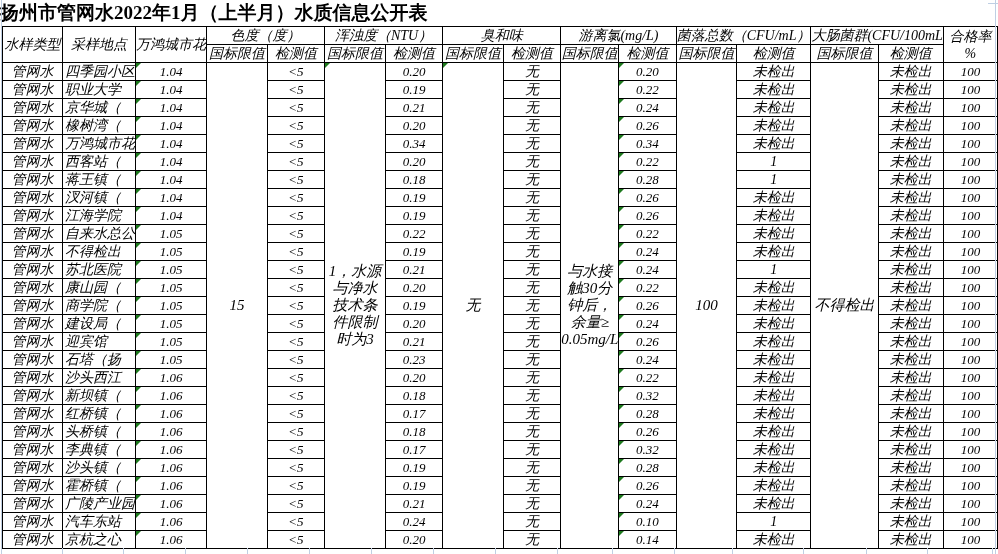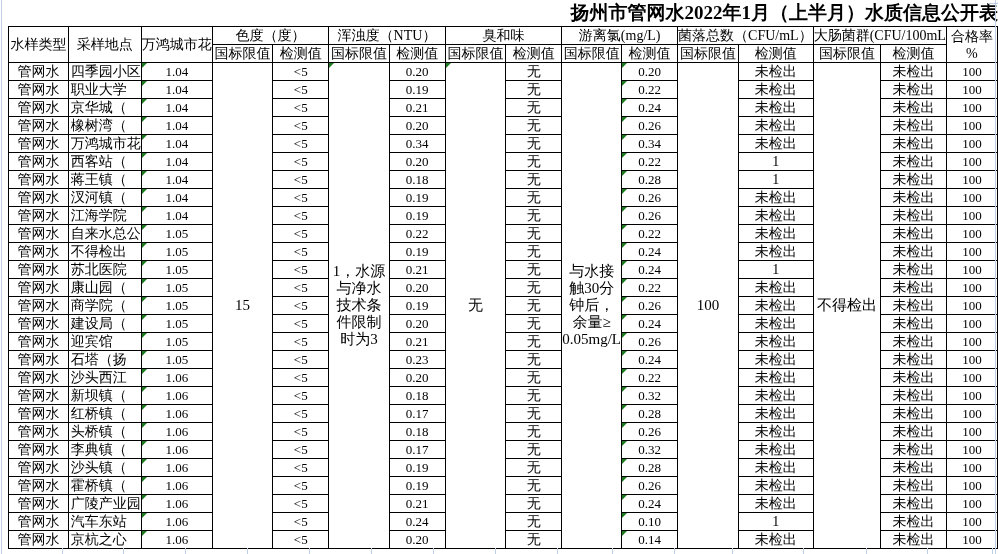--- a/index.html
+++ b/index.html
@@ -1,20 +1,20 @@
 <!DOCTYPE html>
 <html style="--tri: #1d7a1d; --grid: #bfcfe3;"><head>
 <meta charset="utf-8">
 <style>
   html,body{margin:0;padding:0;background:#fff;}
   #sheet{position:relative;width:998px;height:554px;overflow:hidden;background:#fff;
          font-family:"Liberation Serif","DejaVu Serif",serif;color:#000;}
   #sheet-title{position:absolute;top:0;left:0;width:100%;height:26px;line-height:26px;
-         text-align:right;font-size:19px;font-weight:bold;white-space:nowrap;}
-  table{position:absolute;top:26px;left:8px;border-collapse:collapse;table-layout:fixed;}
+         text-align:left;font-size:19px;font-weight:bold;white-space:nowrap;}
+  table{position:absolute;top:26px;left:2px;border-collapse:collapse;table-layout:fixed;font-style:italic;}
   td,th{border:1px solid #000;overflow:hidden;white-space:nowrap;padding:0;height:17px;
         text-align:center;vertical-align:middle;font-size:14px;font-weight:normal;line-height:17px;}
   th{font-size:14px;}
   .loc{text-align:left;padding-left:2px;}
   .num{font-size:13px;}
   .limit{white-space:pre-line;font-size:15px;}
   .grp{font-size:14px;}
   .pre{white-space:pre-line;margin-left:32px;}
   .tri{position:relative;}
   .tri::before{content:"";position:absolute;top:0;left:0;width:0;height:0;

